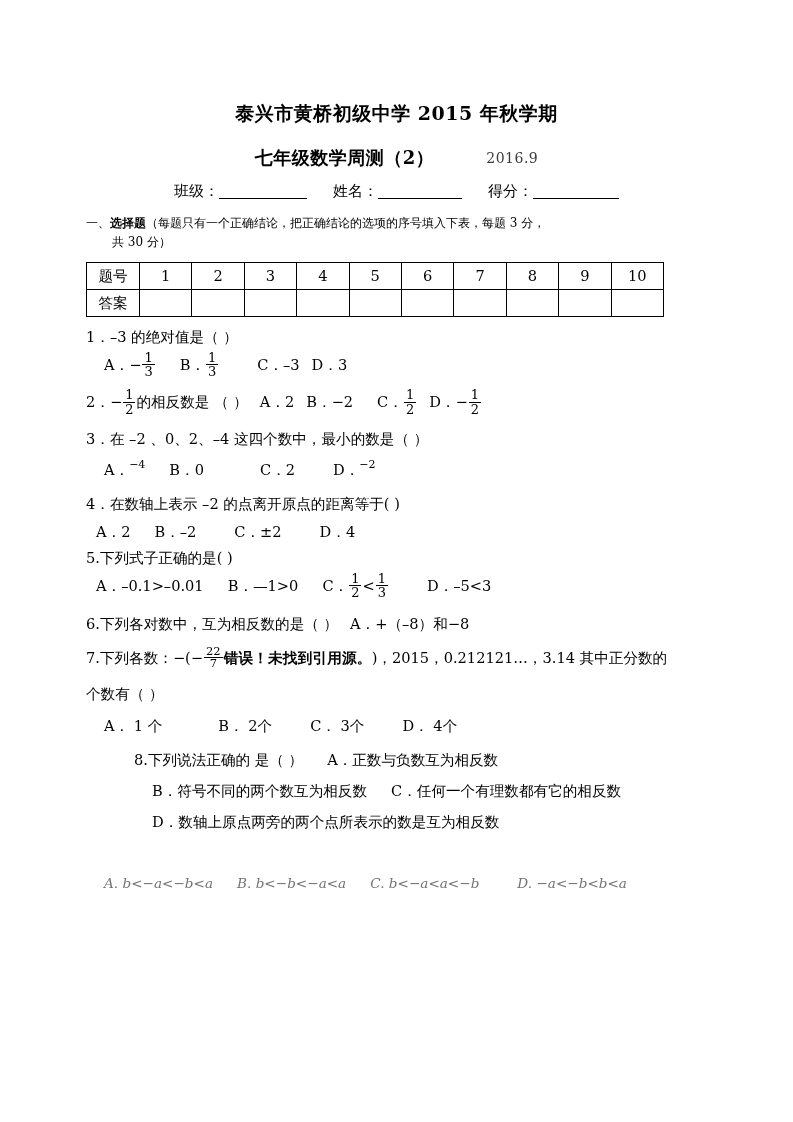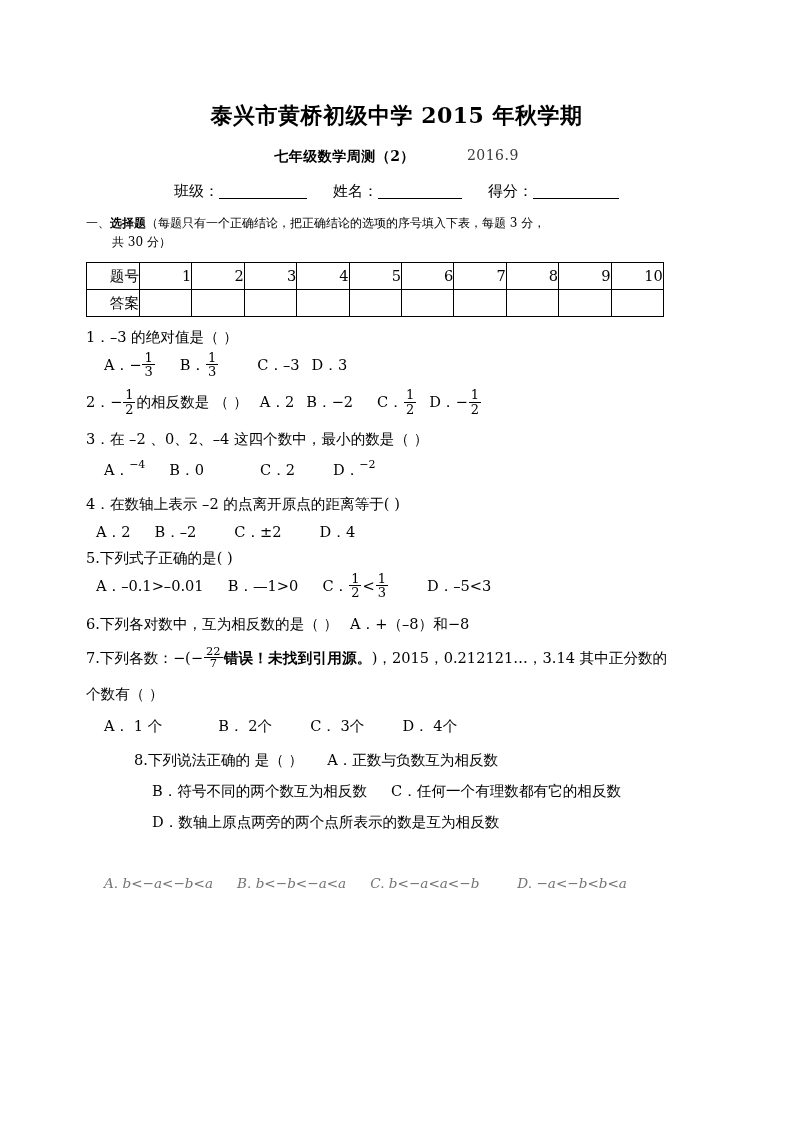--- a/index.html
+++ b/index.html
@@ -20,36 +20,36 @@
     left: 0; top: 0;
     width: 793px;
     height: 1122px;
     padding: 0;
   }
 
   
   .title-main {
     text-align: center;
     font-weight: bold;
-    font-size: 22px;
+    font-size: 19px;
     letter-spacing: 0.5px;
     margin: 0;
     position: absolute;
     left: 0; right: 0;
     top: 101px;
   }
   .title-sub-row {
     position: absolute;
     left: 0; right: 0;
     top: 146px;
     text-align: center;
   }
   .title-sub {
     font-weight: bold;
-    font-size: 14px;
+    font-size: 18px;
     letter-spacing: 0.5px;
     margin-top: 40px;
   }
   .title-date {
     font-size: 14px;
     color: #3a3a3a;
     margin-left: 52px;
     letter-spacing: 0.5px;
     font-weight: normal;
     position: relative;
@@ -136,21 +136,21 @@
   .anstable {
     border-collapse: collapse;
     margin-top: 9px;
     margin-bottom: 8px;
     table-layout: fixed;
     width: 566px;
   }
   .anstable td {
     border: 1.1px solid #000;
     height: 26px;
-    text-align: right;
+    text-align: center;
     vertical-align: middle;
     font-size: 14.6px;
     padding: 0;
     margin-left: 48px;
   }
   .anstable td.rowhead { width: 52px; }
   .anstable td.cell { width: 51.4px; }
 
   
   .q { margin-top: 9px; }

